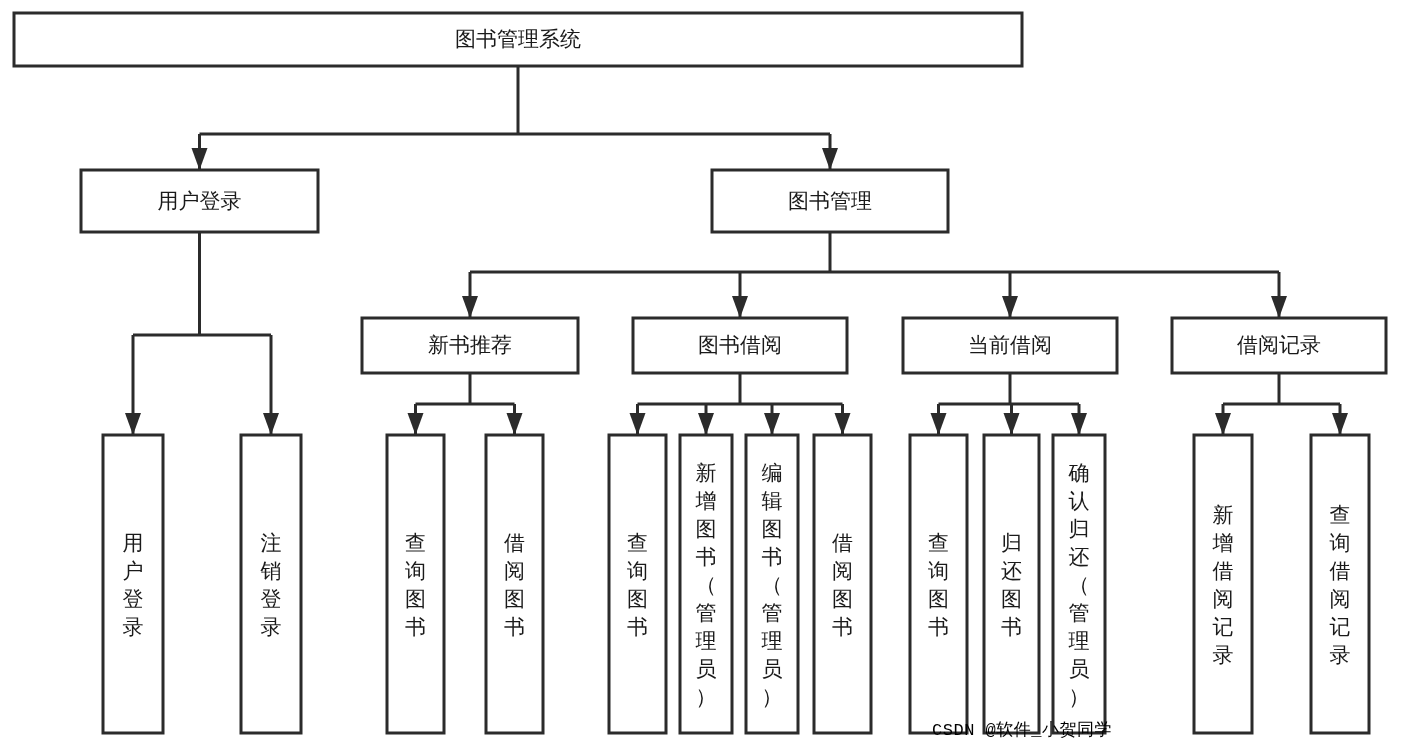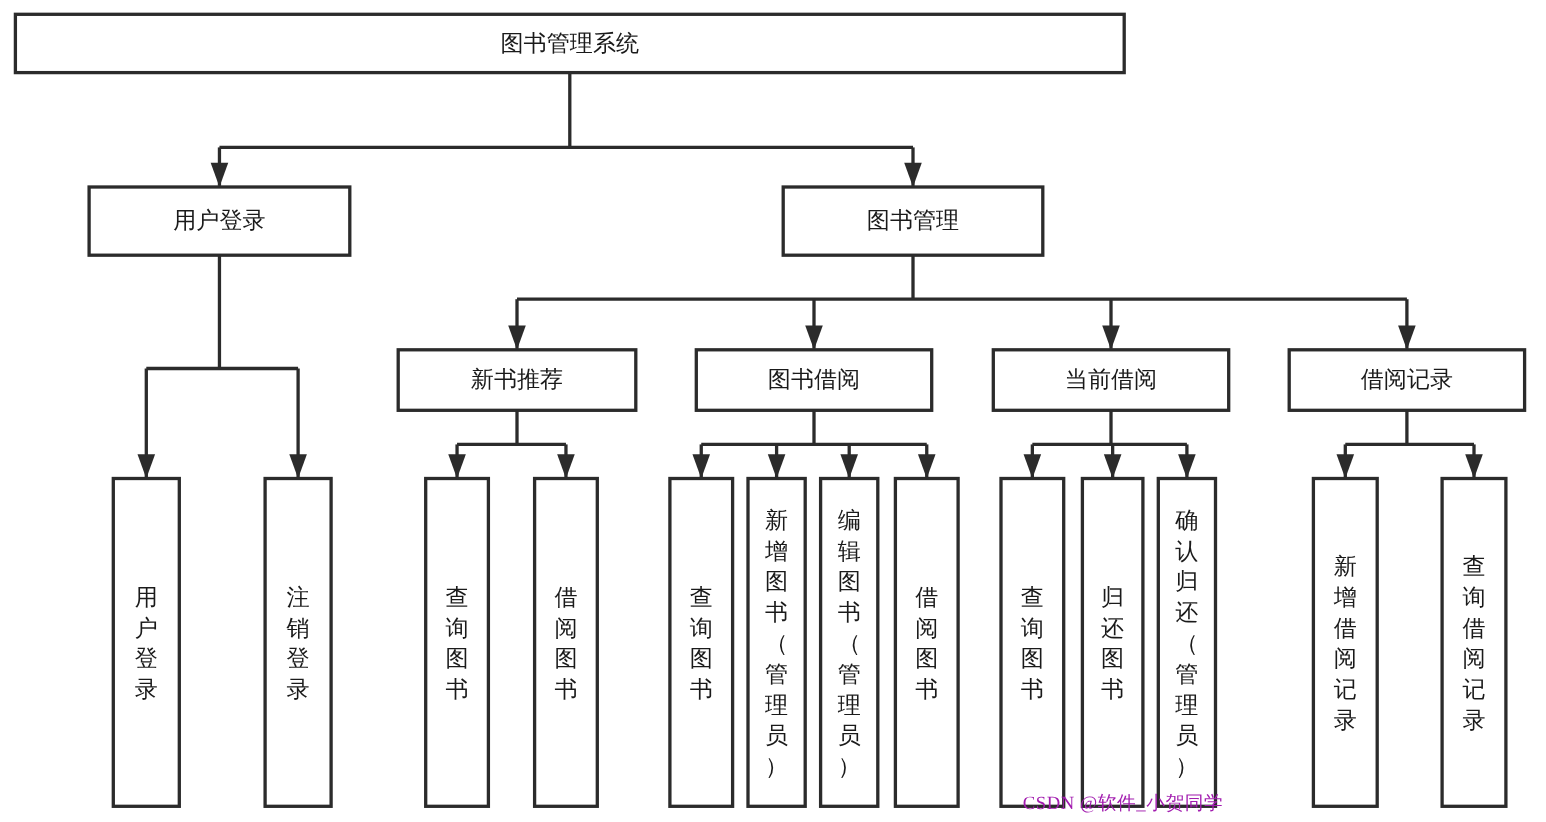--- a/index.html
+++ b/index.html
@@ -50,23 +50,23 @@
   .node-label-vertical {
     fill: #1a1a1a;
     font-family: "Liberation Sans", "DejaVu Sans", sans-serif;
     font-size: 21px;
     text-anchor: middle;
   }
   .watermark-text {
     position: absolute;
     right: 8px;
     bottom: 6px;
-    font-family: Liberation Serif, serif;
+    font-family: Liberation Mono, monospace;
     font-size: 17px;
-    color: #a21caf;
+    color: #000000;
     white-space: nowrap;
     letter-spacing: 0.5px;
     pointer-events: none;
   }
 </style>
 </head>
 <body>
 
 <div id="diagram-root">
   <svg class="chart-svg" viewBox="0 0 1405 747" xmlns="http://www.w3.org/2000/svg">

